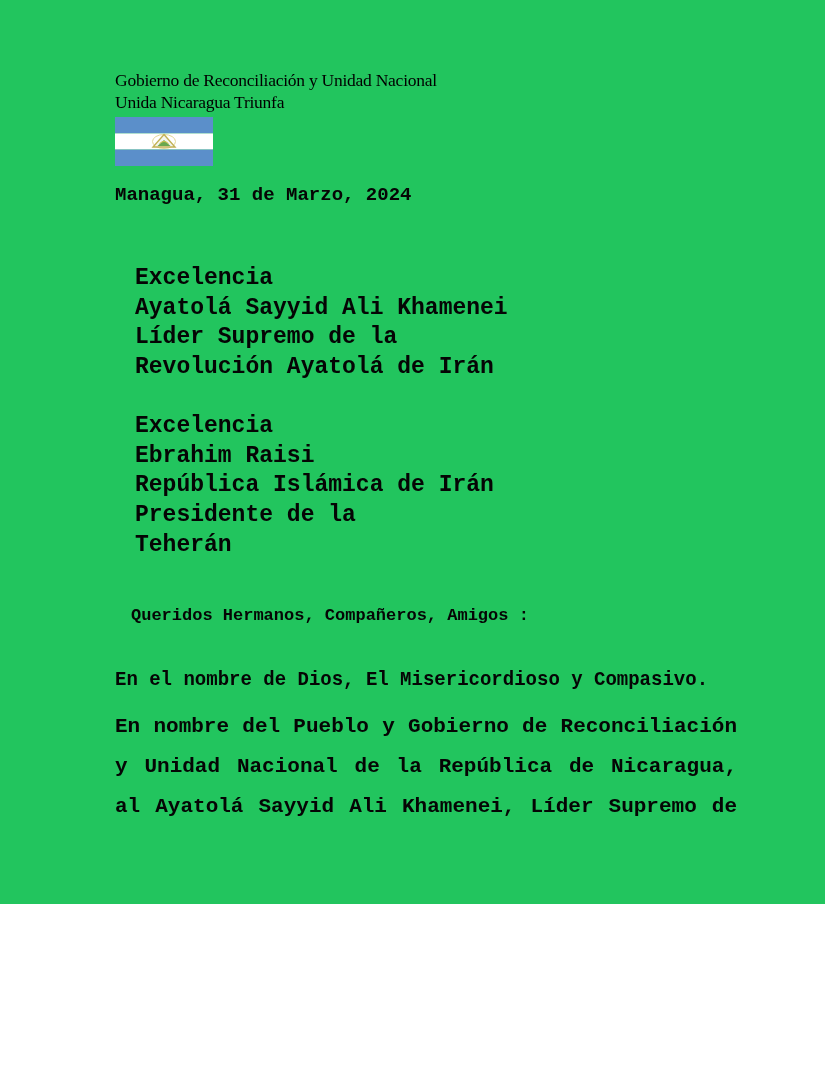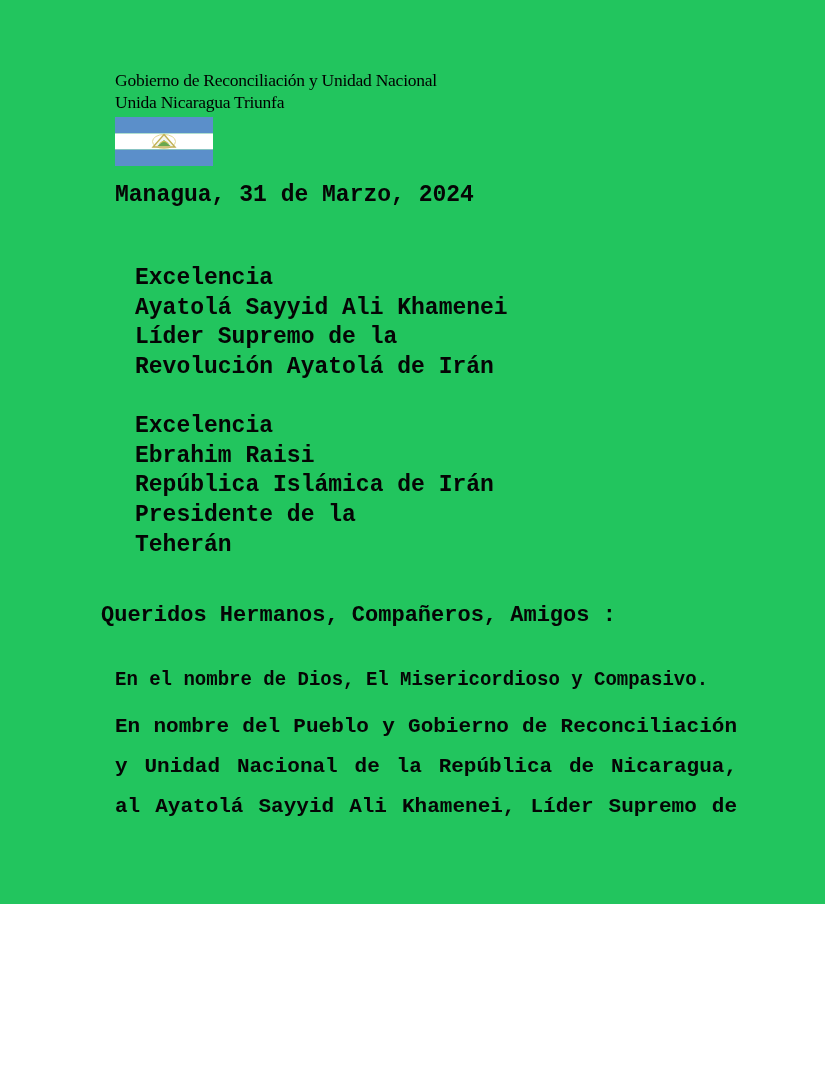--- a/index.html
+++ b/index.html
@@ -31,39 +31,39 @@
     left: 115px;
     top: 117px;
     width: 98px;
     height: 49px;
     display: block;
   }
   .dateline {
     position: absolute;
     left: 115px;
     top: 181px;
-    font-size: 23px;
+    font-size: 19px;
     line-height: 29px;
     white-space: nowrap;
   }
   .recipient {
     position: absolute;
     left: 115px;
     font-size: 23px;
     line-height: 29.7px;
     white-space: nowrap;
     margin-left: 20px;
   }
   .recipient-1 { top: 264px; }
   .recipient-2 { top: 412px; }
   .salutation {
     position: absolute;
-    left: 101px;
+    left: 131px;
     top: 601px;
-    font-size: 22px;
+    font-size: 17px;
     line-height: 29.7px;
     white-space: nowrap;
     font-family: Liberation Mono, monospace;
   }
   .invocation {
     position: absolute;
     left: 115px;
     top: 665px;
     font-size: 21px;
     line-height: 29.7px;

